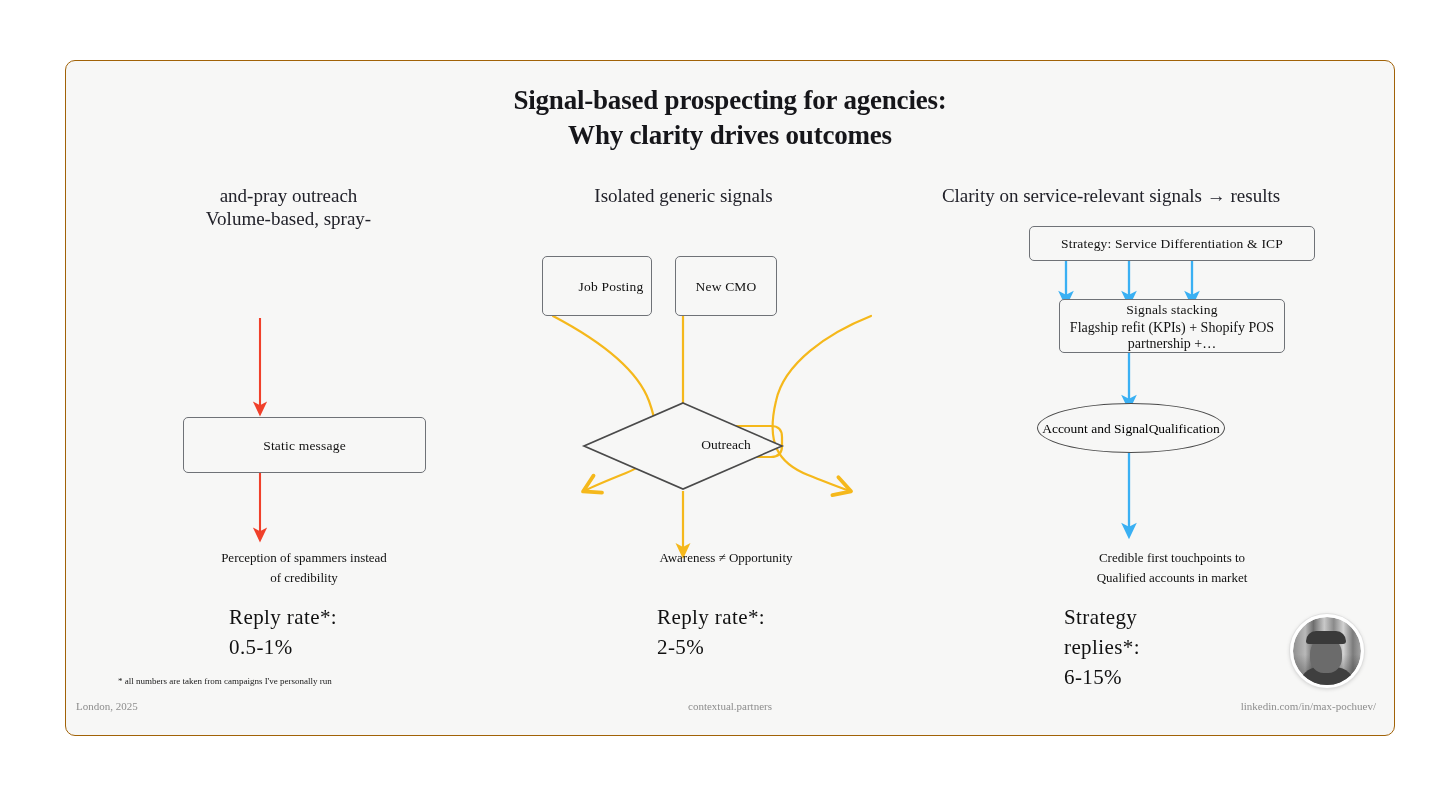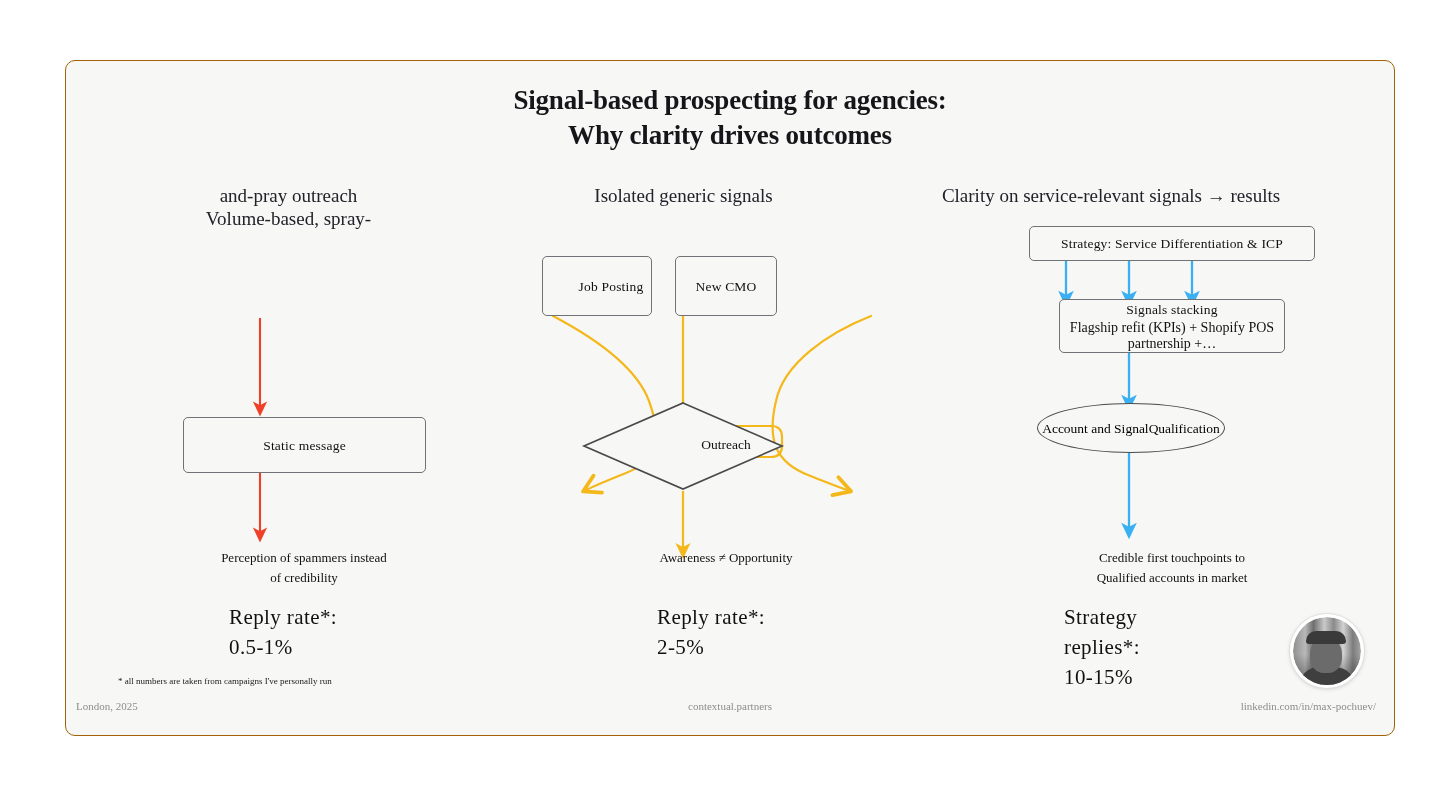--- a/index.html
+++ b/index.html
@@ -253,21 +253,21 @@
   </div>
 
   <div class="capt mono" style="left:913px;top:487px;width:300px;">
     <div>Credible first touchpoints to</div>
     <div>Qualified accounts in market</div>
   </div>
 
   <div class="stat mono" style="left:955px;top:541px;">
     <div>Strategy</div>
     <div>replies*:</div>
-    <div>10-15%</div>
+    <div>6-15%</div>
   </div>
 
   <div class="avatar" style="left:1224px;top:553px;">
     <div class="photo"></div>
     <div class="body"></div>
     <div class="head"></div>
     <div class="cap"></div>
   </div>
 
   <div class="foot" style="left:10px;top:639px;">London, 2025</div>

